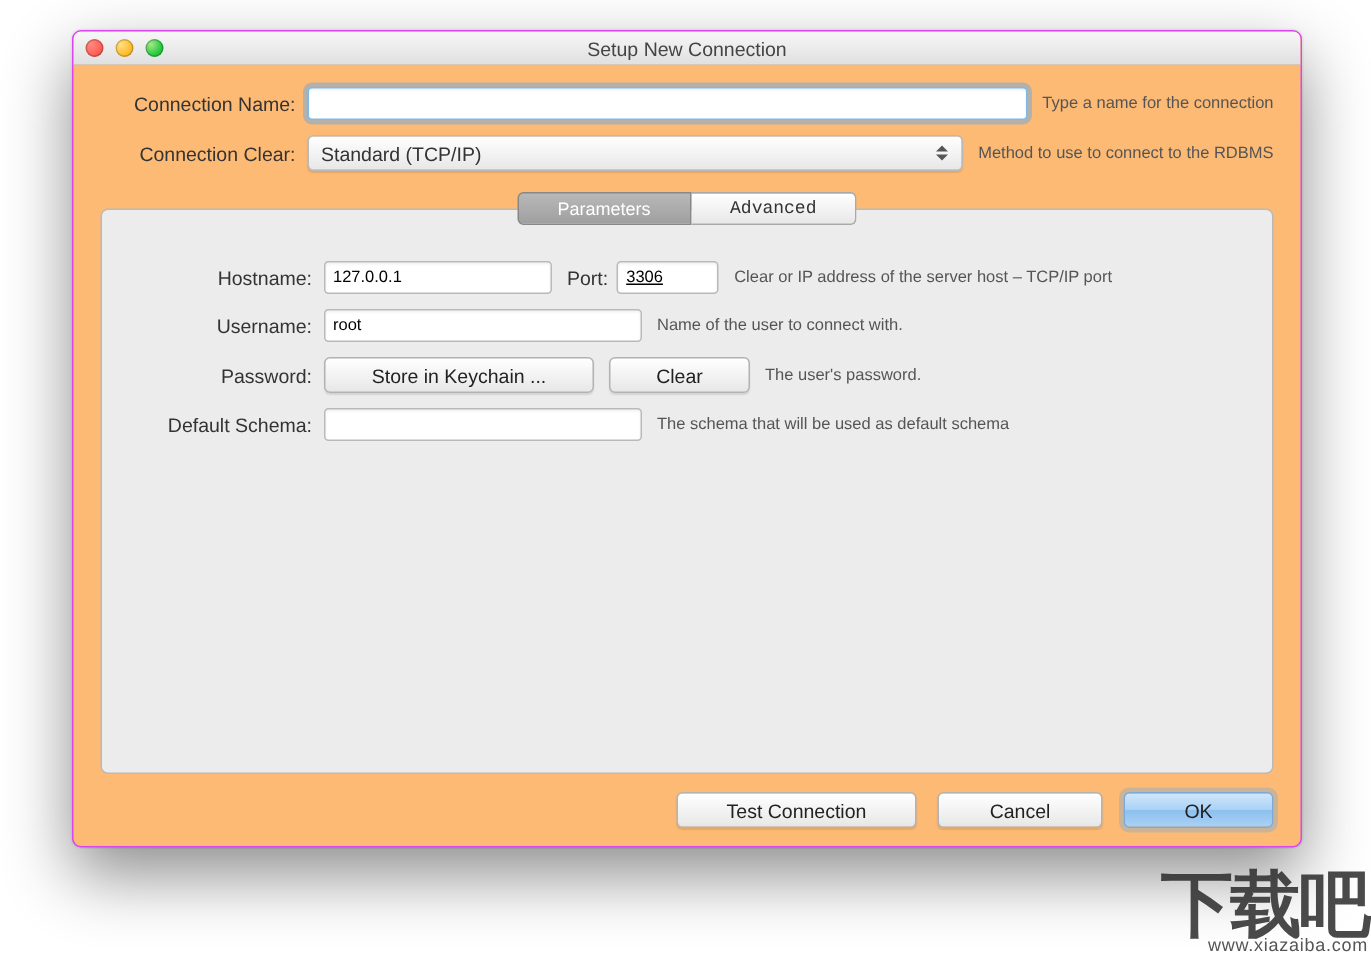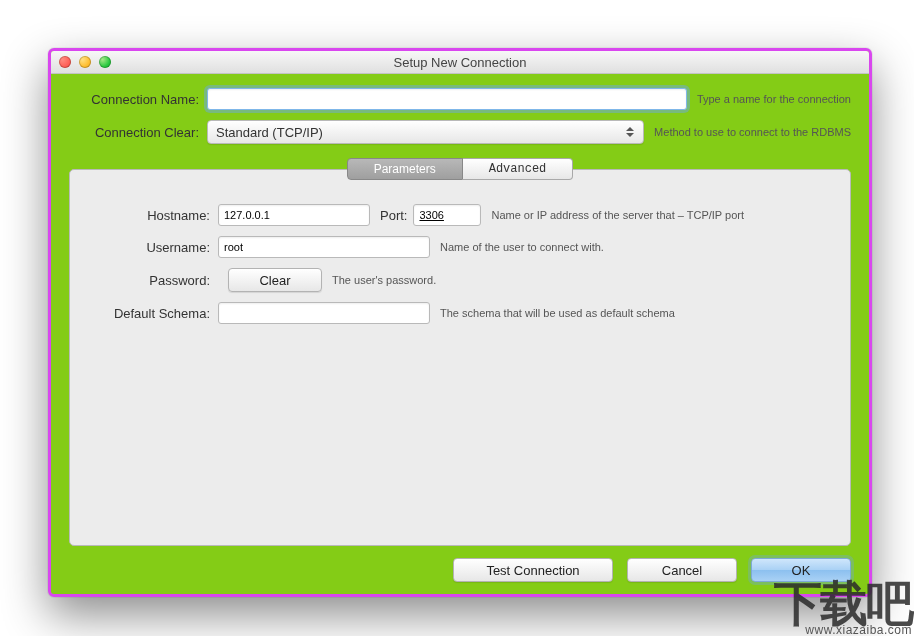--- a/index.html
+++ b/index.html
@@ -14,28 +14,27 @@
     position: relative;
   }
 
   
   .window {
     position: absolute;
     left: 48px;
     top: 20px;
     width: 818px;
     height: 543px;
-    background: #84cc16;
-    border: 3px solid #d946ef;
+    background: #fdba74;
+    border: 1px solid #d946ef;
     border-radius: 6px;
     box-shadow: 0 18px 45px rgba(0,0,0,0.45), 0 0 0 1px rgba(0,0,0,0.05);
     overflow: hidden;
     display: flex;
     flex-direction: column;
-    margin-top: 28px;
   }
 
   
   .titlebar {
     height: 22px;
     background: linear-gradient(#f7f7f7, #e0e0e0);
     border-bottom: 1px solid #c3c3c3;
     display: flex;
     align-items: center;
     position: relative;
@@ -276,31 +275,34 @@
         </div>
       </div>
 
       <div class="panel">
 
         <div class="form-row">
           <label class="lbl">Hostname:</label>
           <input class="text-input" style="width: 140px;" type="text" value="127.0.0.1">
           <label style="margin:0 6px 0 10px; font-size:13px;">Port:</label>
           <input class="text-input" style="width: 56px; text-decoration: underline;" type="text" value="3306">
-          <span class="hint">Name or IP address of the server that – TCP/IP port</span>
+          <span class="hint">Clear or IP address of the server host – TCP/IP port</span>
         </div>
 
         <div class="form-row">
           <label class="lbl">Username:</label>
           <input class="text-input" style="width: 200px;" type="text" value="root">
           <span class="hint">Name of the user to connect with.</span>
         </div>
 
         <div class="form-row">
           <label class="lbl">Password:</label>
+          <div class="btn" style="width:150px;">
+            <span>Store in Keychain ...</span>
+          </div>
           <div class="btn" style="margin-left:10px; width:64px;">
             <span>Clear</span>
           </div>
           <span class="hint">The user's password.</span>
         </div>
 
         <div class="form-row">
           <label class="lbl">Default Schema:</label>
           <input class="text-input" style="width: 200px;" type="text" value="">
           <span class="hint">The schema that will be used as default schema</span>

